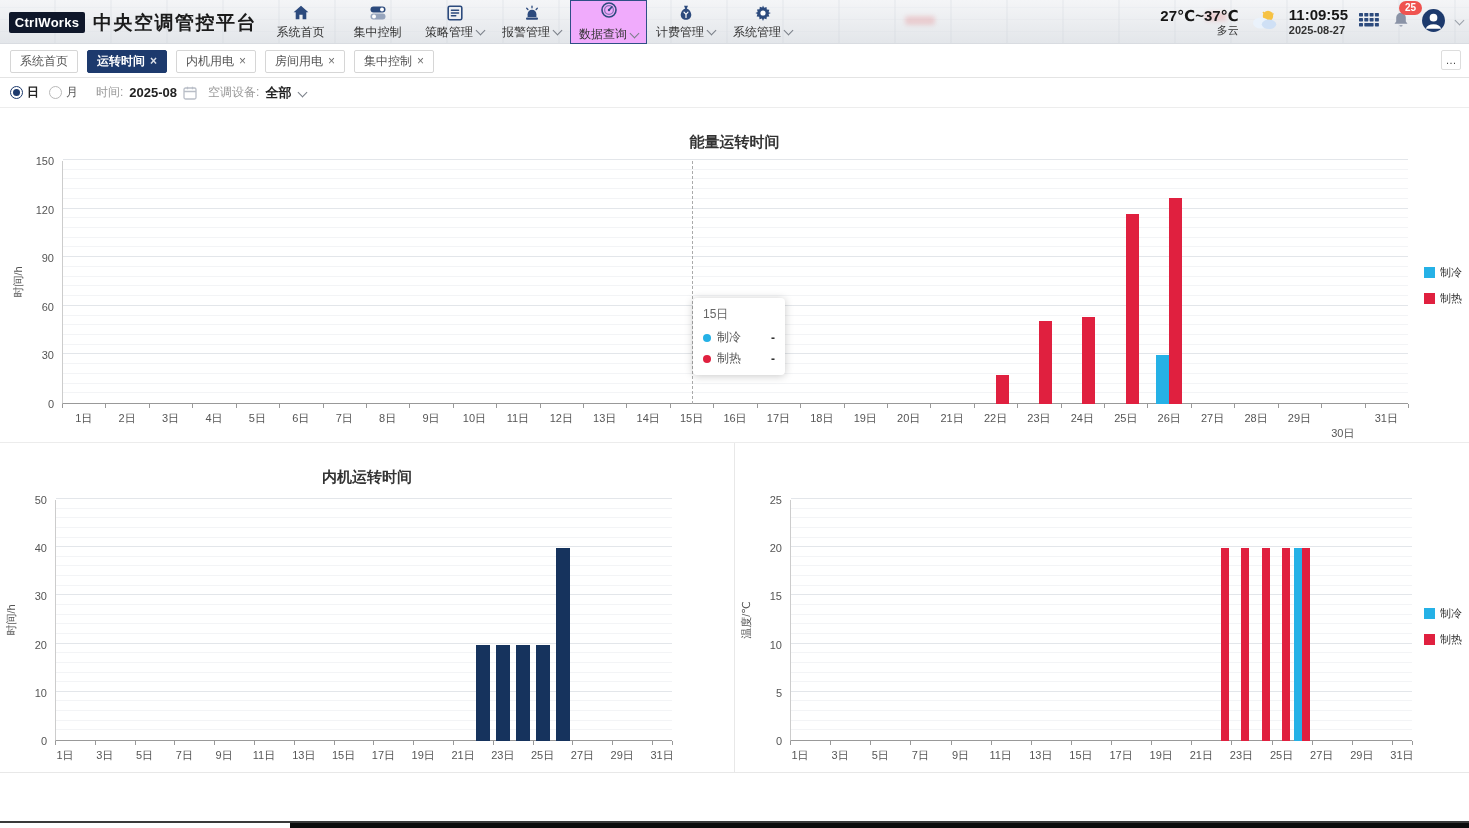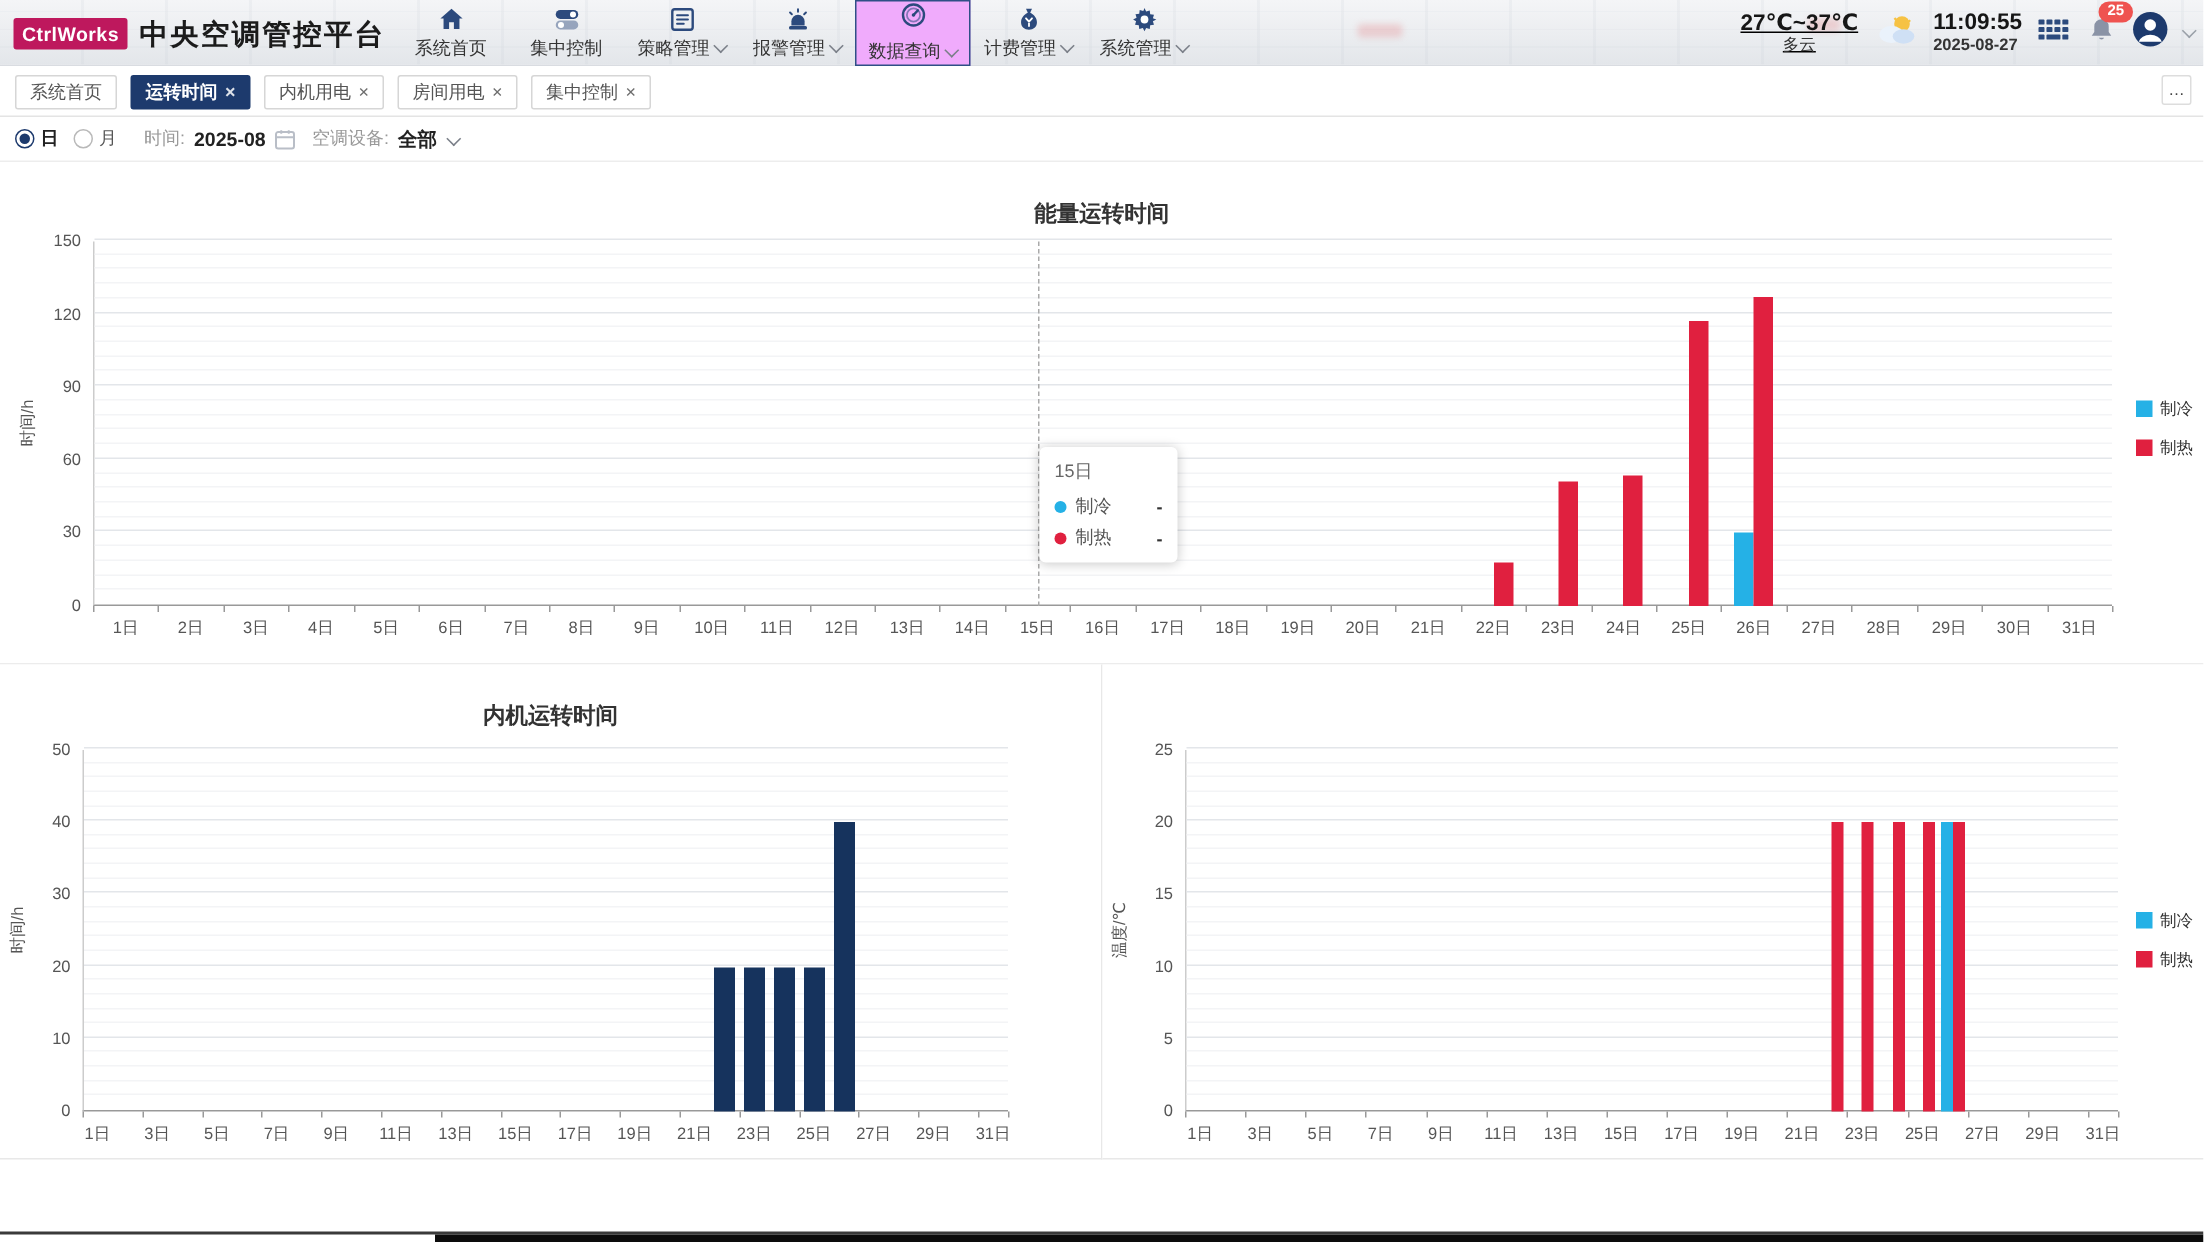--- a/index.html
+++ b/index.html
@@ -6,33 +6,33 @@
   body{width:1469px;height:828px;font-family:"Liberation Sans","DejaVu Sans",sans-serif;background:#fff;overflow:hidden;}
   .page{position:relative;width:1469px;height:828px;background:#fff;}
 
   
   .hdr{position:absolute;left:0;top:0;width:1469px;height:44px;border-bottom:1px solid #d9dce1;box-sizing:border-box;}
   .hdr-bg{position:absolute;inset:0;background:linear-gradient(180deg,#f4f5f7 0%,#ebedf0 55%,#e3e6ea 100%);}
   .hdr-pattern{position:absolute;inset:0;opacity:.45;background:
       repeating-linear-gradient(90deg,transparent 0 54px,rgba(195,202,211,.35) 54px 56px),
       repeating-linear-gradient(0deg,transparent 0 11px,rgba(205,211,218,.28) 11px 12px);}
   .smudge{position:absolute;height:9px;background:rgba(228,130,134,.30);filter:blur(2px);border-radius:3px;}
-  .logo{position:absolute;left:9px;top:12px;width:76px;height:21px;background:#be185d;color:#fff;
+  .logo{position:absolute;left:9px;top:12px;width:76px;height:21px;background:#0f172a;color:#fff;
         font-size:13px;font-weight:bold;display:flex;align-items:center;justify-content:center;border-radius:2px;letter-spacing:.3px;}
   .app-title{position:absolute;left:93px;top:10px;font-size:19px;font-weight:bold;color:#1b1b1b;letter-spacing:1.5px;}
   .mainnav{position:absolute;left:262px;top:0;height:44px;display:flex;}
   .nav-item{width:77px;height:44px;display:flex;flex-direction:column;align-items:center;justify-content:center;gap:2px;
             box-sizing:border-box;cursor:pointer;}
   .nav-item .nlabel{font-size:12px;color:#333;white-space:nowrap;display:flex;align-items:center;}
   .nav-item.active{background:#f0abfc;border:1px solid #2f4f86;justify-content:space-between;}
   .nav-item svg{display:block;}
   .cv{display:inline-block;width:6px;height:6px;border-right:1.3px solid #7a7f88;border-bottom:1.3px solid #7a7f88;
       transform:rotate(45deg);margin-left:4px;margin-bottom:3px;}
   .hdr-right{position:absolute;right:6px;top:0;height:44px;display:flex;align-items:center;gap:10px;}
-  .weather{display:flex;flex-direction:column;align-items:center;line-height:1.15;text-decoration:underline;}
+  .weather{display:flex;flex-direction:column;align-items:flex-end;line-height:1.15;}
   .wtemp{font-size:15px;font-weight:bold;color:#161616;}
   .wdesc{font-size:11px;color:#333;}
   .clock{display:flex;flex-direction:column;align-items:flex-start;line-height:1.2;}
   .ctime{font-size:15px;font-weight:bold;color:#161616;}
   .cdate{font-size:11px;font-weight:bold;color:#333;}
   .bellwrap{position:relative;display:inline-block;}
   .badge{position:absolute;top:-9px;left:8px;background:#ef5350;color:#fff;font-size:10px;font-weight:bold;
          border-radius:8px;padding:1px 6px;line-height:12px;}
   .hr-caret{width:6px;height:6px;border-right:1.3px solid #9aa0a8;border-bottom:1.3px solid #9aa0a8;transform:rotate(45deg);margin-bottom:4px;}
 
@@ -326,21 +326,21 @@
       <div class="xlabel" style="left: 887.677px; top: 303px;">20日</div>
       <div class="xlabel" style="left: 931.097px; top: 303px;">21日</div>
       <div class="xlabel" style="left: 974.516px; top: 303px;">22日</div>
       <div class="xlabel" style="left: 1017.94px; top: 303px;">23日</div>
       <div class="xlabel" style="left: 1061.35px; top: 303px;">24日</div>
       <div class="xlabel" style="left: 1104.77px; top: 303px;">25日</div>
       <div class="xlabel" style="left: 1148.19px; top: 303px;">26日</div>
       <div class="xlabel" style="left: 1191.61px; top: 303px;">27日</div>
       <div class="xlabel" style="left: 1235.03px; top: 303px;">28日</div>
       <div class="xlabel" style="left: 1278.45px; top: 303px;">29日</div>
-      <div class="xlabel" style="left: 1321.87px; top: 303px;">30日</div>
+      <div class="xlabel" style="left: 1321.87px; top: 318px;">30日</div>
       <div class="xlabel" style="left: 1365.29px; top: 303px;">31日</div>
       <div class="xtick" style="left: 62px; top: 296px;"></div>
       <div class="xtick" style="left: 105.419px; top: 296px;"></div>
       <div class="xtick" style="left: 148.839px; top: 296px;"></div>
       <div class="xtick" style="left: 192.258px; top: 296px;"></div>
       <div class="xtick" style="left: 235.677px; top: 296px;"></div>
       <div class="xtick" style="left: 279.097px; top: 296px;"></div>
       <div class="xtick" style="left: 322.516px; top: 296px;"></div>
       <div class="xtick" style="left: 365.935px; top: 296px;"></div>
       <div class="xtick" style="left: 409.355px; top: 296px;"></div>

